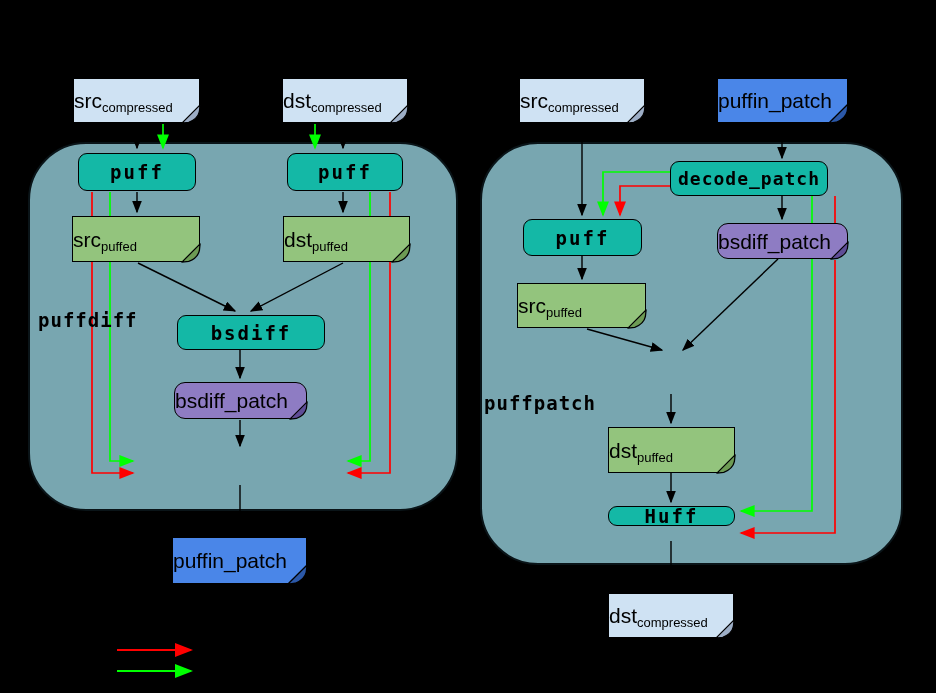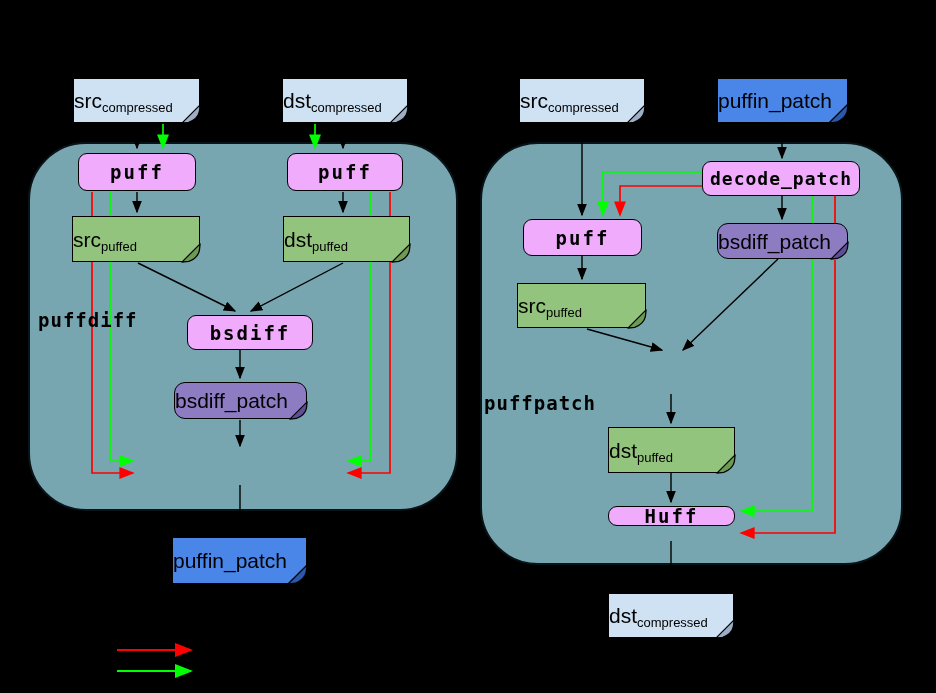--- a/index.html
+++ b/index.html
@@ -7,21 +7,21 @@
     position:relative; width:936px; height:693px; background:#000;
     font-family:"Liberation Sans", sans-serif; overflow:hidden;
   }
   .container {
     position:absolute; background:#78a6b0; border:2px solid #0a1418;
     border-radius:58px; z-index:1; box-sizing:border-box;
   }
   .wires { position:absolute; left:0; top:0; z-index:2; pointer-events:none; }
   .node { position:absolute; z-index:3; box-sizing:border-box; }
   .proc {
-    background:#f0abfc; border:1.6px solid #000; border-radius:9px;
+    background:#14b8a6; border:1.6px solid #000; border-radius:9px;
     display:flex; align-items:center; justify-content:center;
     font-family:"DejaVu Sans Mono","Liberation Mono",monospace;
     font-weight:bold; font-size:19px; letter-spacing:2px; color:#000;
   }
   .doc {
     border:1.5px solid #000;
     display:flex; align-items:center; justify-content:flex-start;
     font-size:21px; color:#000;
   }
   .doc .base { line-height:1; }
@@ -137,21 +137,21 @@
 
   <div class="node doc c-green on-teal" style="left:283px; top:216px; width:127px; height:46px;">
     <span class="base">dst</span>
       <span class="sub">puffed</span>
     <svg class="fold" width="20" height="20" viewBox="0 0 22 22">
         <path class="cut" d="M22,0 L22,22 L0,22 Z"></path>
         <path class="flap" d="M21,1 L1,21 L8.5,20.2 Q18.5,16.5 20.2,8.5 Z"></path>
       </svg>
   </div>
 
-  <div class="node proc" style="left:187px; top:315px; width:126px; height:35px;">bsdiff</div>
+  <div class="node proc" style="left:177px; top:315px; width:148px; height:35px;">bsdiff</div>
 
   <div class="node doc c-purple on-teal" style="left:174px; top:382px; width:133px; height:37px;">
     <span class="base">bsdiff_patch</span>
     <svg class="fold" width="19" height="19" viewBox="0 0 22 22">
         <path class="cut" d="M22,0 L22,22 L0,22 Z"></path>
         <path class="flap" d="M21,1 L1,21 L8.5,20.2 Q18.5,16.5 20.2,8.5 Z"></path>
       </svg>
   </div>
 
 
@@ -175,21 +175,21 @@
   </div>
 
   <div class="node doc c-blue on-black" style="left:717px; top:78px; width:131px; height:45px;">
     <span class="base">puffin_patch</span>
     <svg class="fold" width="21" height="21" viewBox="0 0 22 22">
         <path class="cut" d="M22,0 L22,22 L0,22 Z"></path>
         <path class="flap" d="M21,1 L1,21 L8.5,20.2 Q18.5,16.5 20.2,8.5 Z"></path>
       </svg>
   </div>
 
-  <div class="node proc" style="left:702px; top:161px; width:158px; height:35px; font-size:18px; letter-spacing:1px;">decode_patch</div>
+  <div class="node proc" style="left:670px; top:161px; width:158px; height:35px; font-size:18px; letter-spacing:1px;">decode_patch</div>
 
   <div class="node proc" style="left:523px; top:219px; width:119px; height:37px;">puff</div>
 
   <div class="node doc c-purple on-teal" style="left:717px; top:223px; width:131px; height:36px;">
     <span class="base">bsdiff_patch</span>
     <svg class="fold" width="19" height="19" viewBox="0 0 22 22">
         <path class="cut" d="M22,0 L22,22 L0,22 Z"></path>
         <path class="flap" d="M21,1 L1,21 L8.5,20.2 Q18.5,16.5 20.2,8.5 Z"></path>
       </svg>
   </div>

